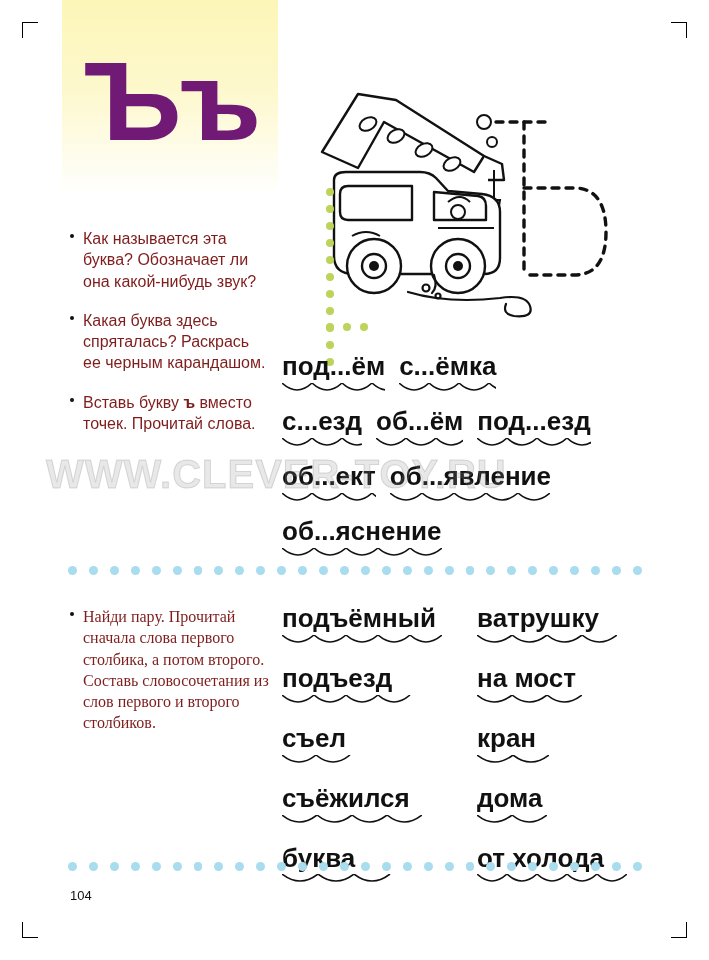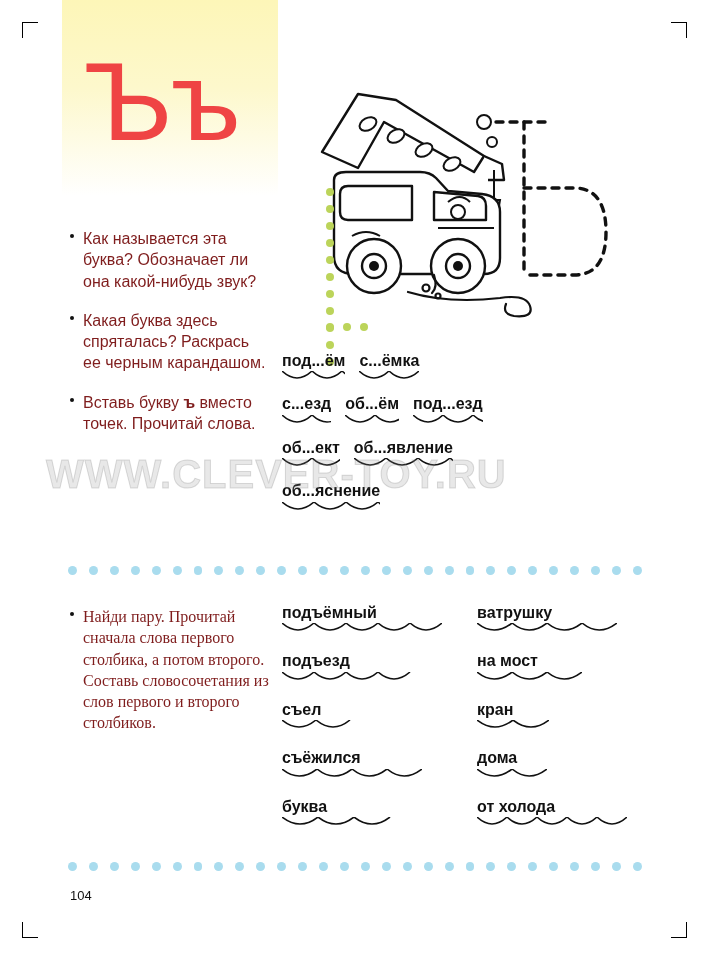--- a/index.html
+++ b/index.html
@@ -31,25 +31,25 @@
     top: 0;
     width: 216px;
     height: 196px;
     background: linear-gradient(180deg, #fdf6b8 0%, #fdf8cc 45%, #ffffff 100%);
   }
   .letter-glyph {
     position: absolute;
     left: 84px;
     top: 46px;
     font-family: "Liberation Sans", sans-serif;
-    font-weight: normal;
+    font-weight: bold;
     font-size: 112px;
     line-height: 1;
     letter-spacing: -2px;
-    color: #ef4444;
+    color: #701a75;
   }
 
   
   .tasks {
     position: absolute;
     left: 70px;
     top: 228px;
     width: 200px;
   }
   .task {
@@ -116,21 +116,21 @@
   }
   .wordrow {
     display: flex;
     align-items: flex-end;
     gap: 14px;
     margin-bottom: 12px;
   }
   .word {
     position: relative;
     font-weight: bold;
-    font-size: 16px;
+    font-size: 26px;
     line-height: 1.15;
     white-space: nowrap;
     padding-bottom: 13px;
     color: #111;
   }
   .word .scallop {
     position: absolute;
     left: 0;
     bottom: 0;
     height: 12px;

